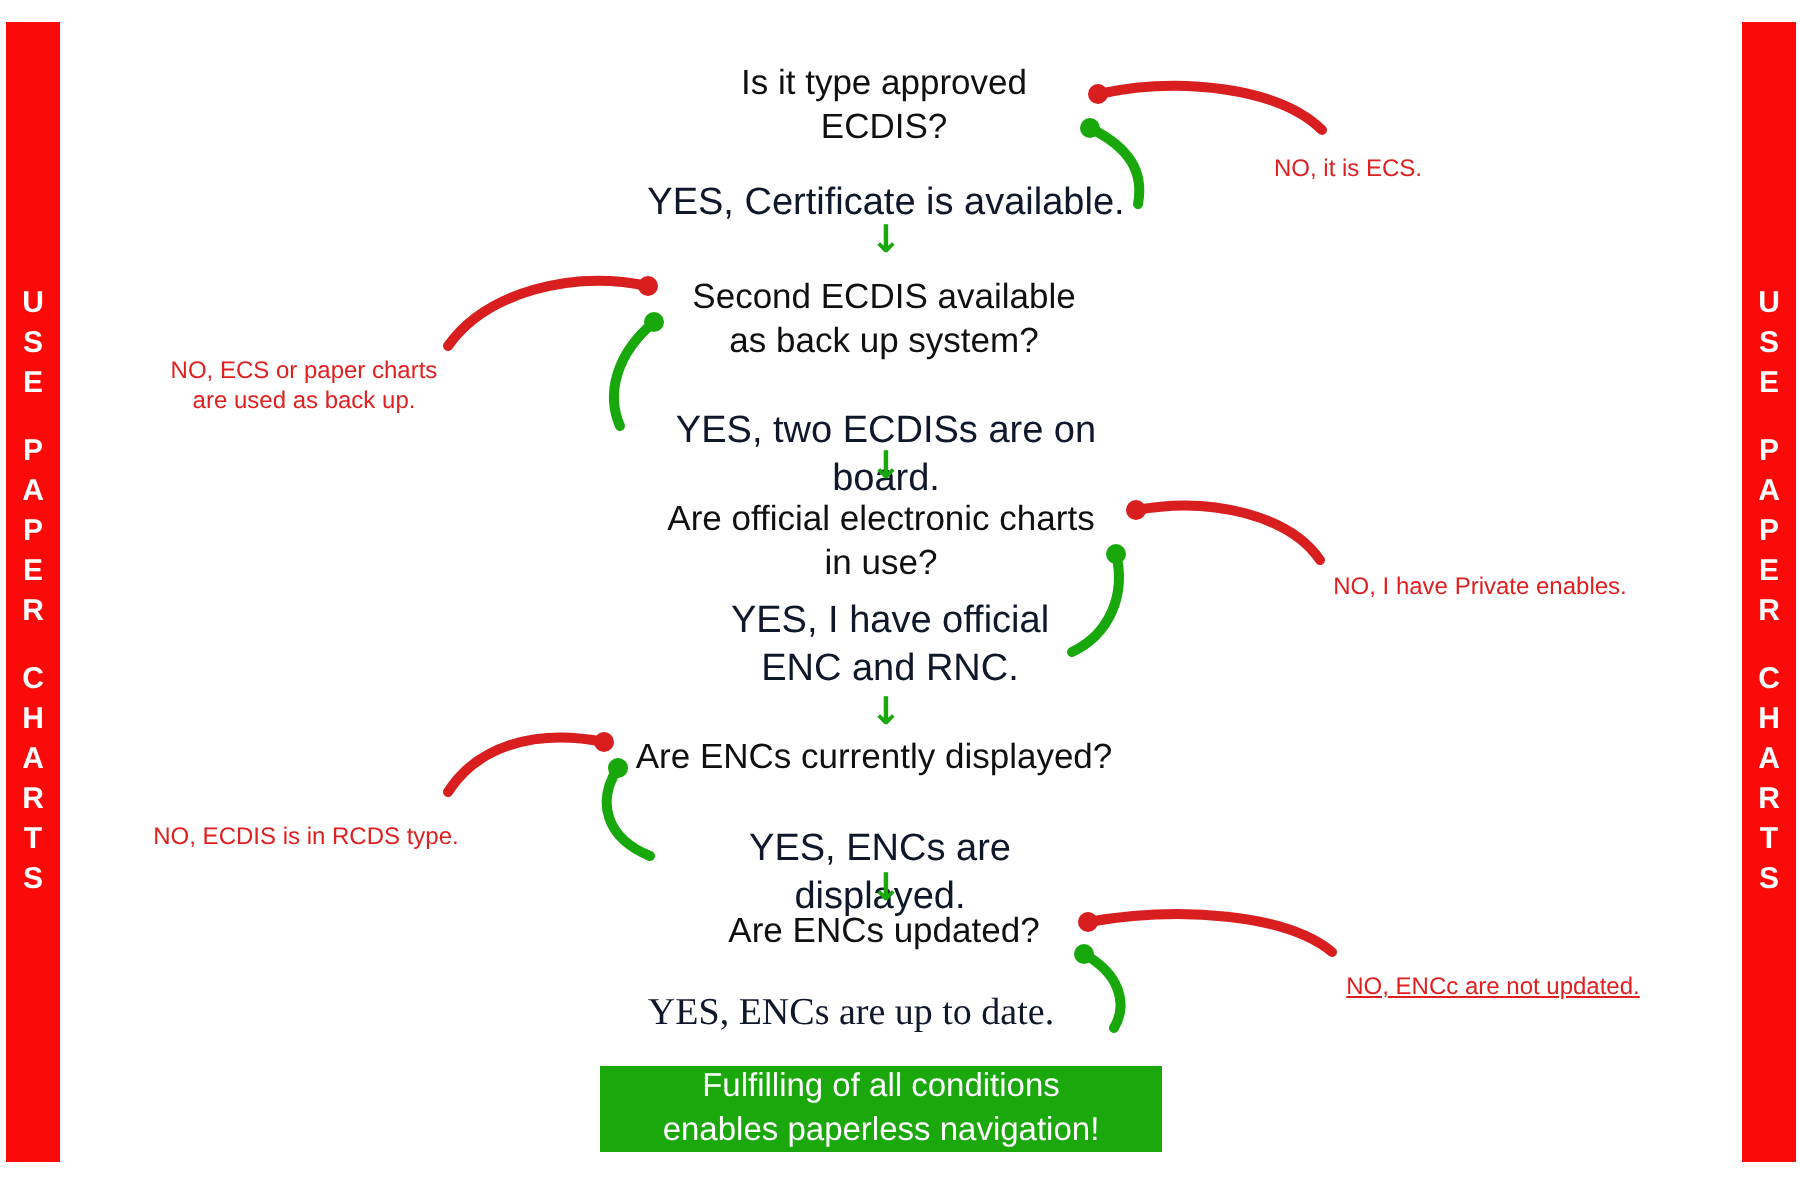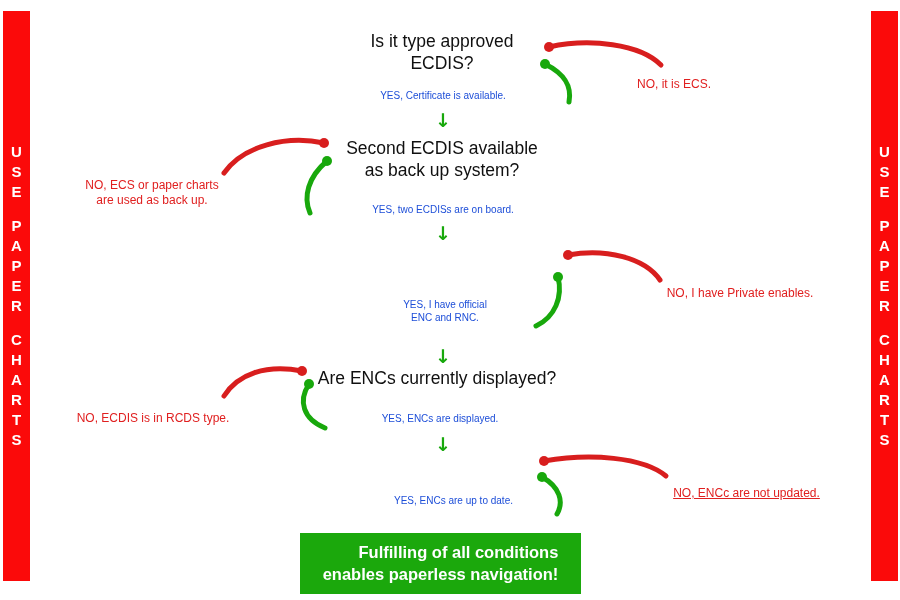--- a/index.html
+++ b/index.html
@@ -50,22 +50,22 @@
     position: absolute;
     white-space: pre-line;
     line-height: 1.26;
   }
   .question {
     color: #101010;
     font-size: 17.5px;
     text-align: center;
   }
   .yes {
-    color: #1d4ed8;
-    font-size: 10px;
+    color: #0f172a;
+    font-size: 19px;
     text-align: center;
   }
   .no {
     color: #E02020;
     font-size: 12px;
     text-align: center;
   }
 
   
   .down-arrow {
@@ -76,29 +76,29 @@
     font-family: "DejaVu Sans", sans-serif;
     font-weight: bold;
   }
 
   
   #result-box {
     position: absolute;
     left: 300px;
     top: 533px;
     width: 281px;
-    height: 61px;
+    height: 43px;
     background: #1BA80C;
     color: #ffffff;
     font-size: 16.5px;
-    font-weight: bold;
+    font-weight: normal;
     display: flex;
     align-items: center;
     justify-content: center;
-    text-align: right;
+    text-align: center;
     line-height: 1.3;
     white-space: pre-line;
     box-sizing: border-box;
   }
 
   
   #connectors {
     position: absolute;
     left: 0;
     top: 0;
@@ -207,37 +207,40 @@
   <div class="node yes" style="left:313px; top:204px; width:260px;">YES, two ECDISs are on board.</div>
 
   <div class="node question" style="left:342px; top:137px; width:200px;">Second ECDIS available
 as back up system?</div>
 
   <div class="node no" style="left:42px; top:178px; width:220px;">NO, ECS or paper charts
 are used as back up.</div>
 
   <div class="down-arrow" style="left:435px; top:224px;">↓</div>
 
+  <div class="node question" style="left:318px; top:248px; width:245px;">Are official electronic charts
+in use?</div>
 
   <div class="node yes" style="left:355px; top:299px; width:180px;">YES, I have official
 ENC and RNC.</div>
 
   <div class="node no" style="left:630px; top:286px; width:220px;">NO, I have Private enables.</div>
 
   <div class="down-arrow" style="left:435px; top:347px;">↓</div>
 
   <div class="node yes" style="left:330px; top:413px; width:220px;">YES, ENCs are displayed.</div>
 
   <div class="node question" style="left:312px; top:367px; width:250px;">Are ENCs currently displayed?</div>
 
   <div class="node no" style="left:38px; top:411px; width:230px;">NO, ECDIS is in RCDS type.</div>
 
   <div class="down-arrow" style="left:435px; top:435px;">↓</div>
 
-
-  <div class="node yes" style="left:341px; top:495px; width:225px;">YES, ENCs are up to date.</div>
+  <div class="node question" style="left:352px; top:454px; width:180px;">Are ENCs updated?</div>
+
+  <div class="node yes" style="left:313px; top:495px; width:225px;font-family:Liberation Serif, serif;">YES, ENCs are up to date.</div>
 
   <div class="node no" style="left:634px; top:486px; width:225px;text-decoration:underline;">NO, ENCc are not updated.</div>
 
   <div id="result-box">Fulfilling of all conditions
 enables paperless navigation!</div>
 
 </div>
 
 </body></html>

